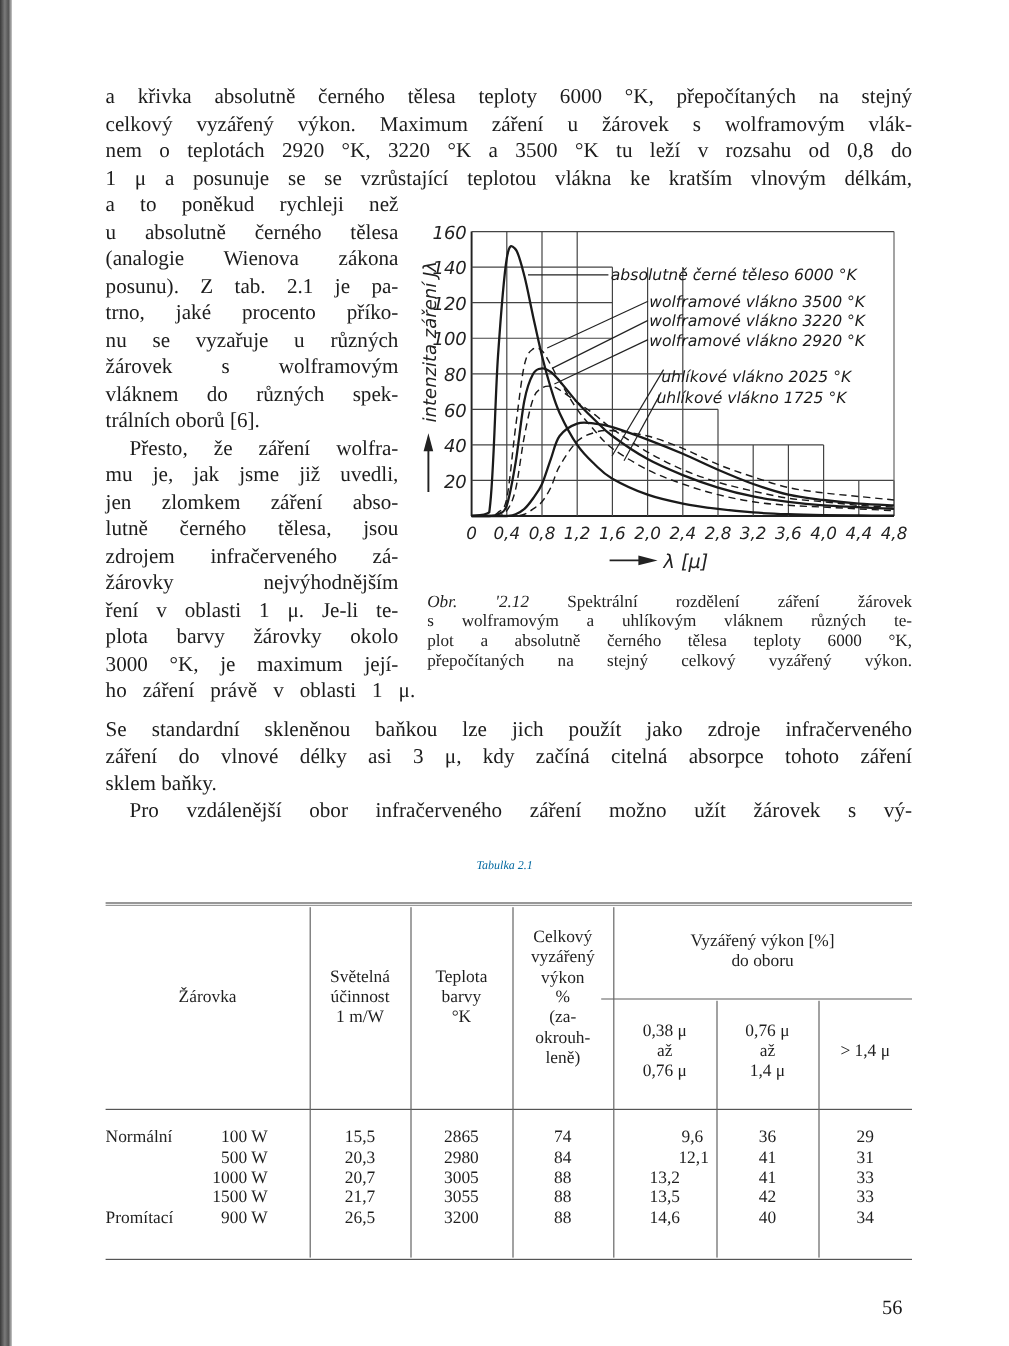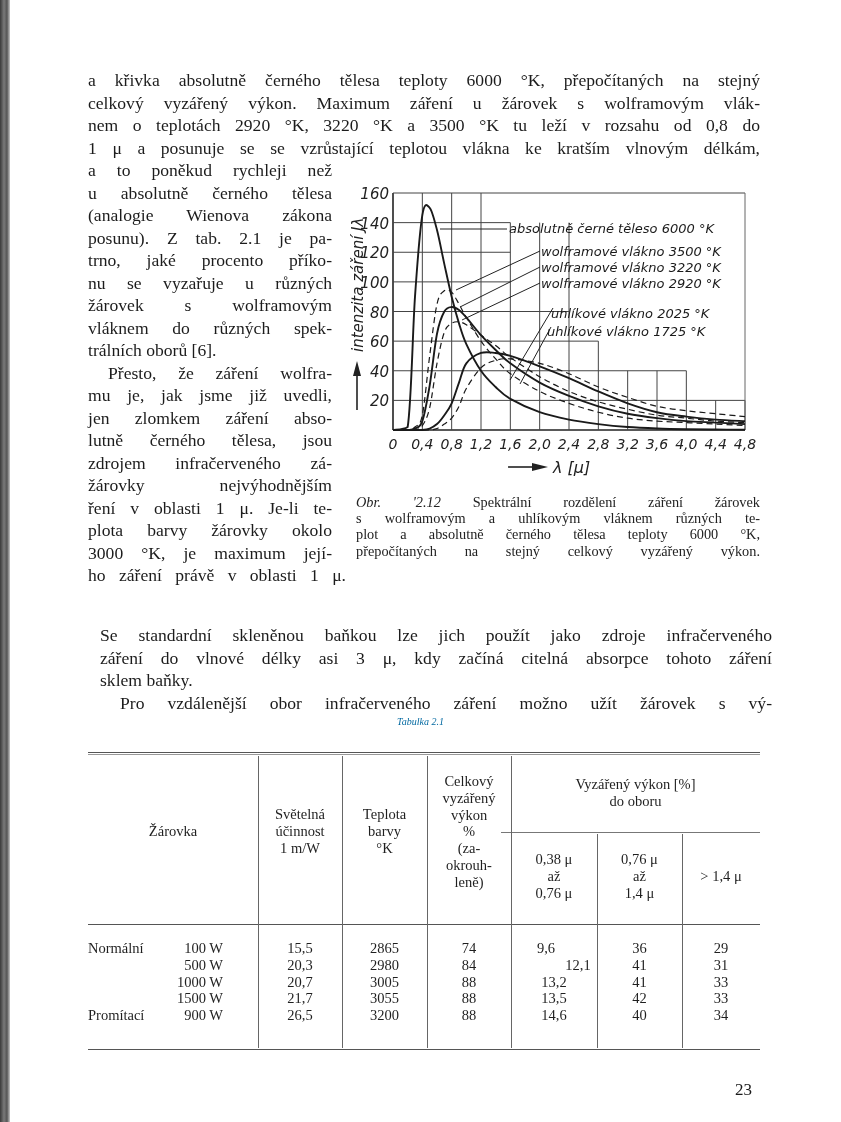--- a/index.html
+++ b/index.html
@@ -149,21 +149,21 @@
   <text id="xlab" x="553" y="473" font-size="16" fill="#222">λ [μ]</text>
 </svg>
 
 <div class="caption">
   <span class="ln"><i>Obr. '2.12</i> <span>Spektrální rozdělení záření žárovek</span></span>
   <span class="ln">s wolframovým a uhlíkovým vláknem různých te-</span>
   <span class="ln">plot a absolutně černého tělesa teploty 6000 °K,</span>
   <span class="ln last">přepočítaných na stejný celkový vyzářený výkon.</span>
 </div>
 
-<div class="txt full" style="top:624px;margin-left:12px;">
+<div class="txt full" style="top:596px;">
   <span class="ln">Se standardní skleněnou baňkou lze jich použít jako zdroje infračerveného</span>
   <span class="ln">záření do vlnové délky asi 3 μ, kdy začíná citelná absorpce tohoto záření</span>
   <span class="ln last">sklem baňky.</span>
   <span class="ln indent">Pro vzdálenější obor infračerveného záření možno užít žárovek s vý-</span>
 </div>
 
 <div class="tabtitle">Tabulka 2.1</div>
 
 <div class="table">
   <div class="hline" style="left:0;top:0;width:672px;"></div>
@@ -215,21 +215,21 @@
   </div>
   <div class="cell" style="left:594px;width:78px;top:116px;">&gt; 1,4 μ</div>
 
   <div id="tbody">
       <div>
         <div class="cell" style="left: 0px; top: 188px; text-align: left;">Normální</div>
         <div class="cell" style="left: 0px; width: 135px; top: 188px; text-align: right;">100 W</div>
         <div class="cell" style="left: 170px; width: 84px; top: 188px;">15,5</div>
         <div class="cell" style="left: 254px; width: 85px; top: 188px;">2865</div>
         <div class="cell" style="left: 339px; width: 84px; top: 188px;">74</div>
-        <div class="cell" style="left: 415px; width: 86px; top: 188px;">9,6</div>
+        <div class="cell" style="left: 446px; width: 86px; top: 188px;">9,6</div>
         <div class="cell" style="left: 509px; width: 85px; top: 188px;">36</div>
         <div class="cell" style="left: 594px; width: 78px; top: 188px;">29</div>
       </div>
       <div>
         <div class="cell" style="left: 0px; top: 204.8px; text-align: left;"></div>
         <div class="cell" style="left: 0px; width: 135px; top: 204.8px; text-align: right;">500 W</div>
         <div class="cell" style="left: 170px; width: 84px; top: 204.8px;">20,3</div>
         <div class="cell" style="left: 254px; width: 85px; top: 204.8px;">2980</div>
         <div class="cell" style="left: 339px; width: 84px; top: 204.8px;">84</div>
         <div class="cell" style="left: 423px; width: 86px; top: 204.8px; padding-left: 24px;">12,1</div>
@@ -262,13 +262,13 @@
         <div class="cell" style="left: 170px; width: 84px; top: 255.2px;">26,5</div>
         <div class="cell" style="left: 254px; width: 85px; top: 255.2px;">3200</div>
         <div class="cell" style="left: 339px; width: 84px; top: 255.2px;">88</div>
         <div class="cell" style="left: 423px; width: 86px; top: 255.2px;">14,6</div>
         <div class="cell" style="left: 509px; width: 85px; top: 255.2px;">40</div>
         <div class="cell" style="left: 594px; width: 78px; top: 255.2px;">34</div>
       </div>
     </div>
 </div>
 
-<div class="pagenum">23</div>
+<div class="pagenum">56</div>
 
 </body></html>

